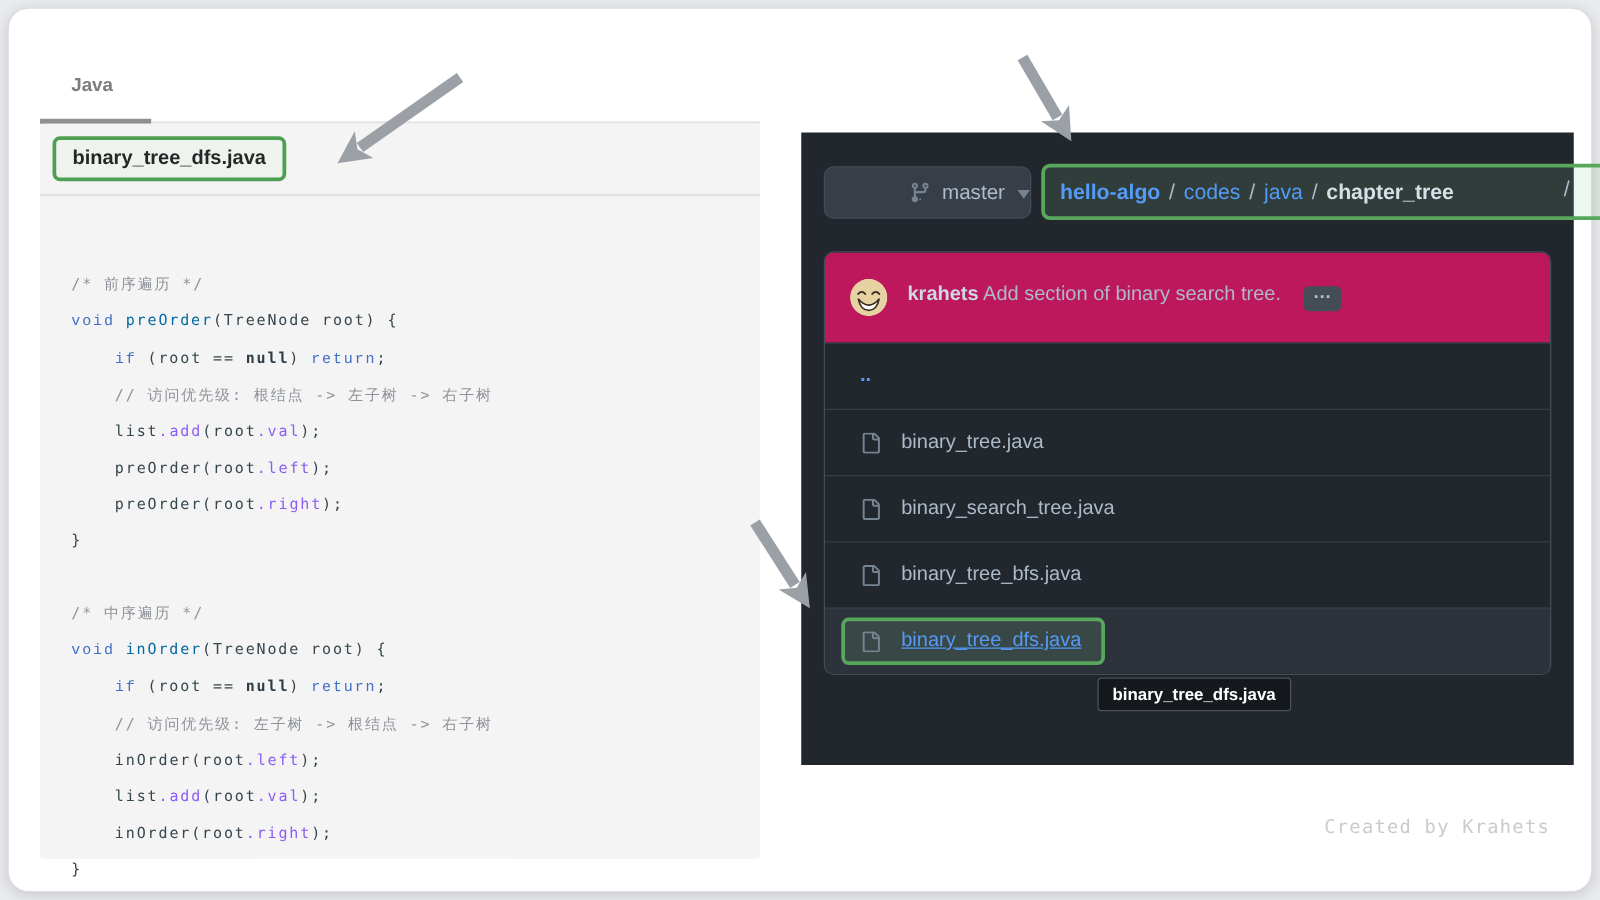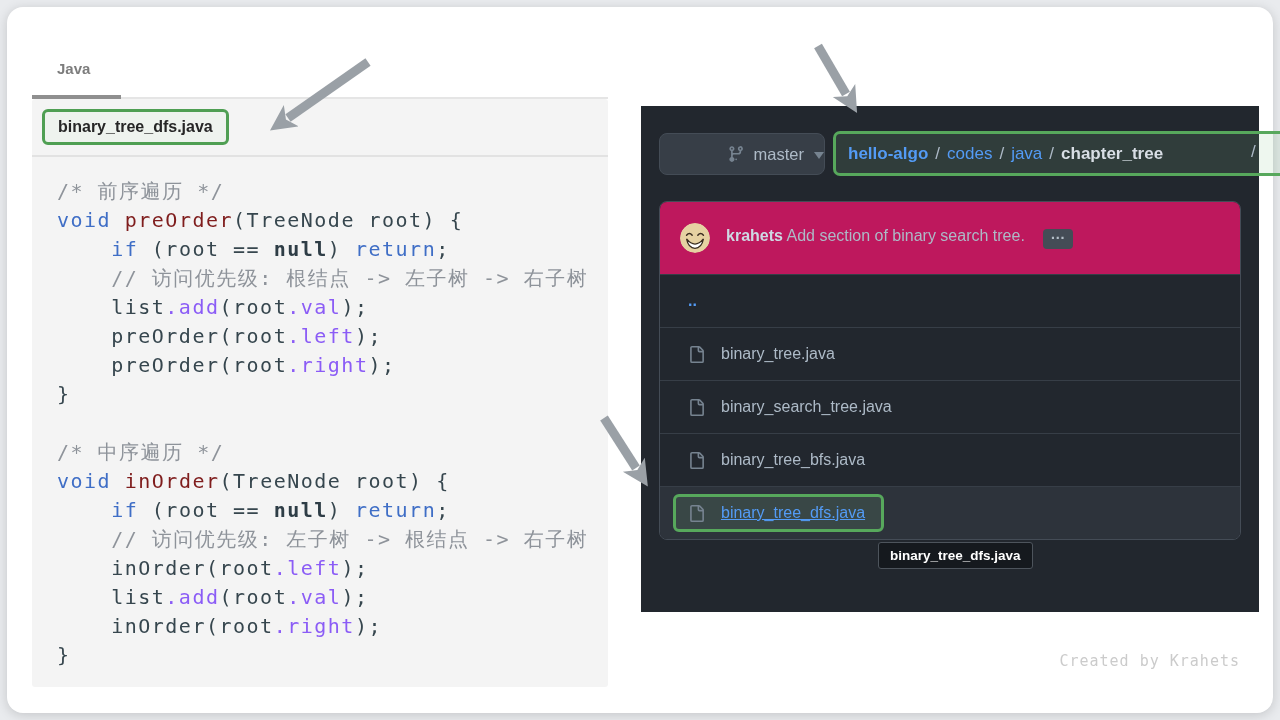--- a/index.html
+++ b/index.html
@@ -25,28 +25,28 @@
   }
   .file-header {
     height:58px; border-bottom:2px solid #e2e2e2;
     display:flex; align-items:center; padding-left:10px; box-sizing:border-box;
   }
   .file-chip {
     border:3px solid #4f9f53; border-radius:6px; background:#eef3ee;
     padding:6px 13px; font-size:16px; font-weight:bold; color:#262626;
   }
   .code {
-    padding:20px 0 0 25px;
+    padding:32px 0 0 25px;
     font-family:"DejaVu Sans Mono", monospace;
-    font-size:20px; line-height:29px; letter-spacing:1.5px;
-    white-space:pre; color:#36464e;
+    font-size:12px; line-height:29px; letter-spacing:1.5px;
+    white-space:pre; color:#36464e;margin-top:24px;
   }
   .code-line { min-height:29px; }
-  .tk-kw { color:#3f6ec6; }
-  .tk-fn { color:#7f1d1d; }
+  .tk-kw { color:#3f6ec6;font-family:Liberation Mono, monospace; }
+  .tk-fn { color:#0369a1; }
   .tk-cm { color:#8e939a; }
   .tk-pl { color:#36464e; }
   .tk-nl { color:#2e3d46; font-weight:bold; }
   .tk-at { color:#8b5cf6; }
 
   
   .repo-panel {
     position:absolute; left:641px; top:106px; width:618px; height:506px;
     background:#22272e; color:#adbac7;
   }

